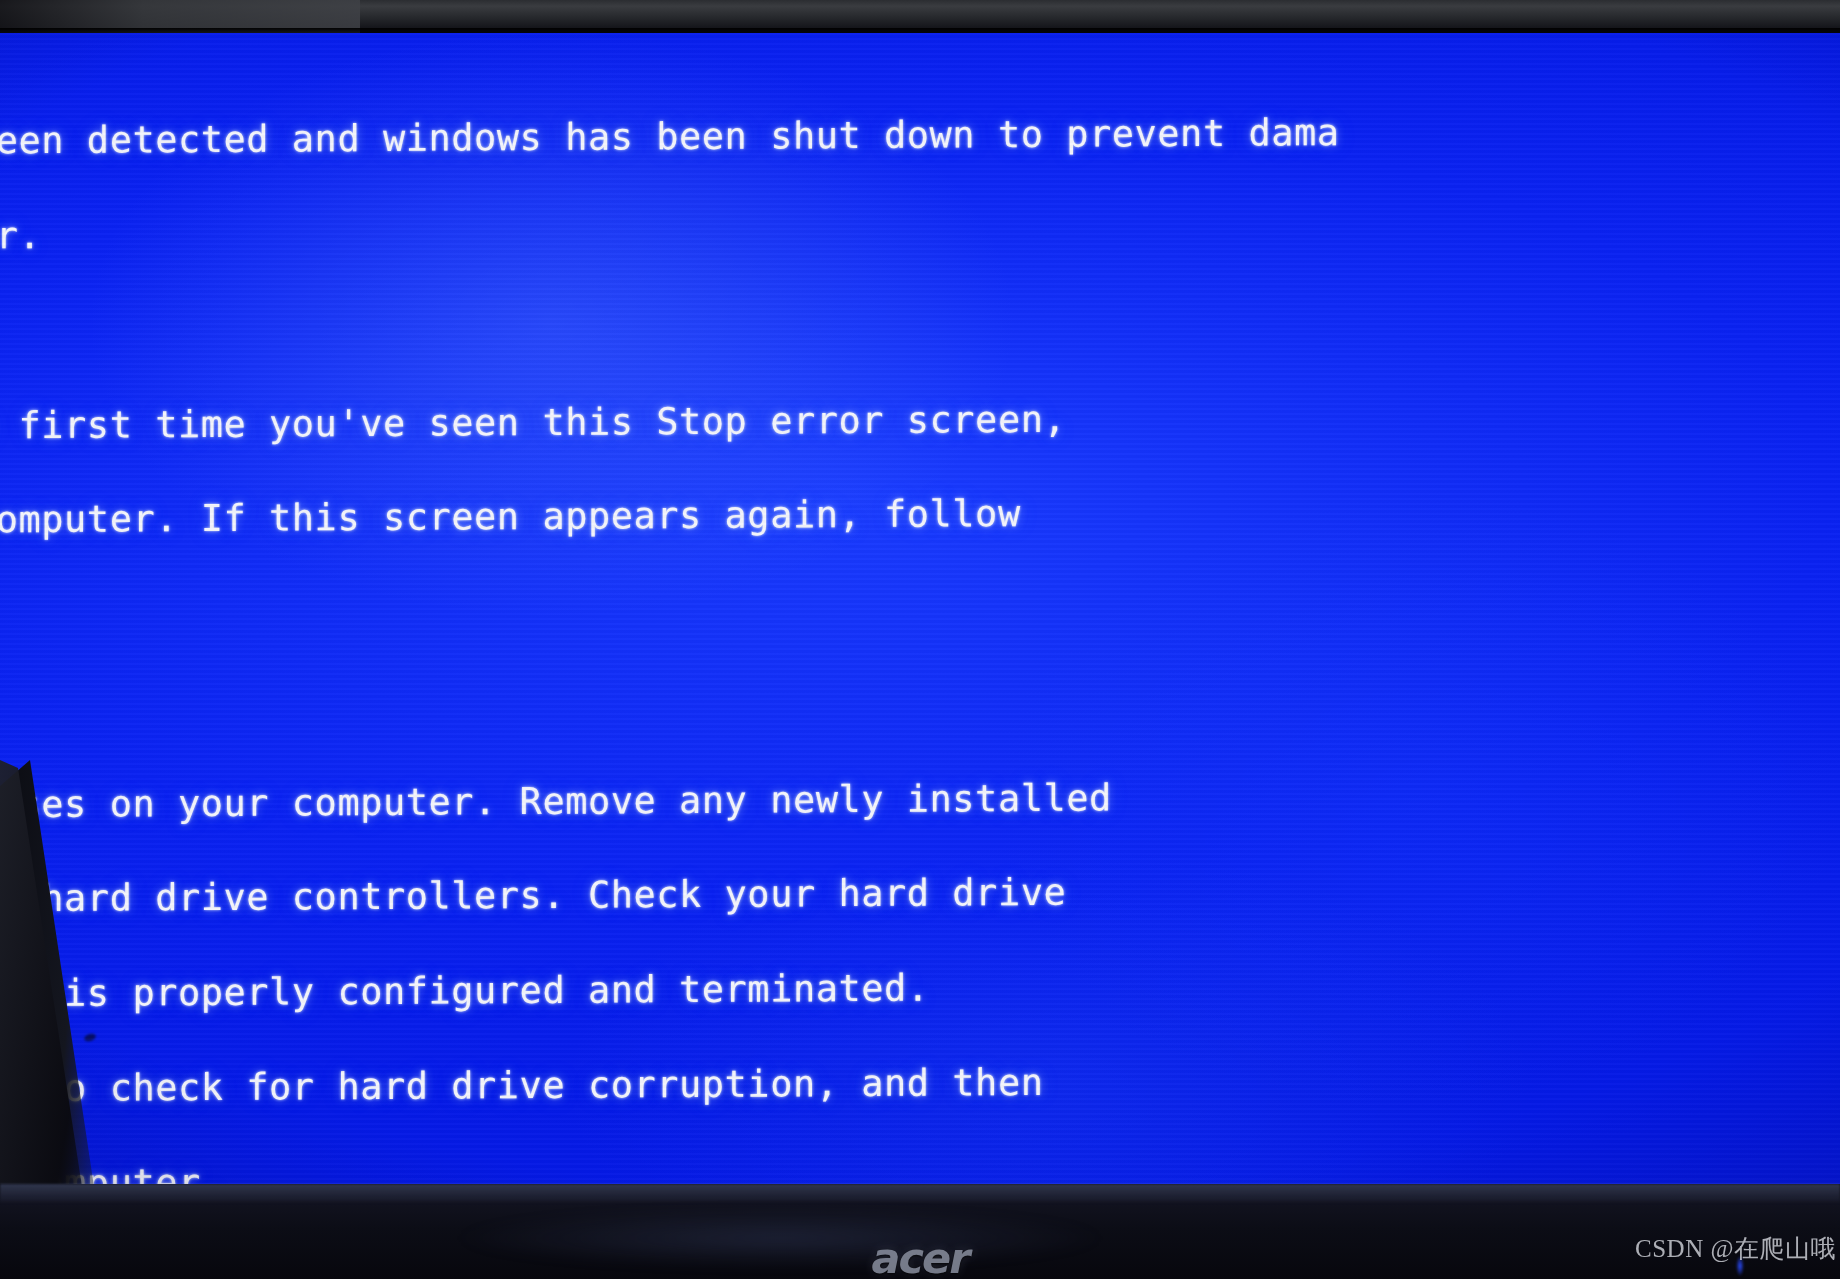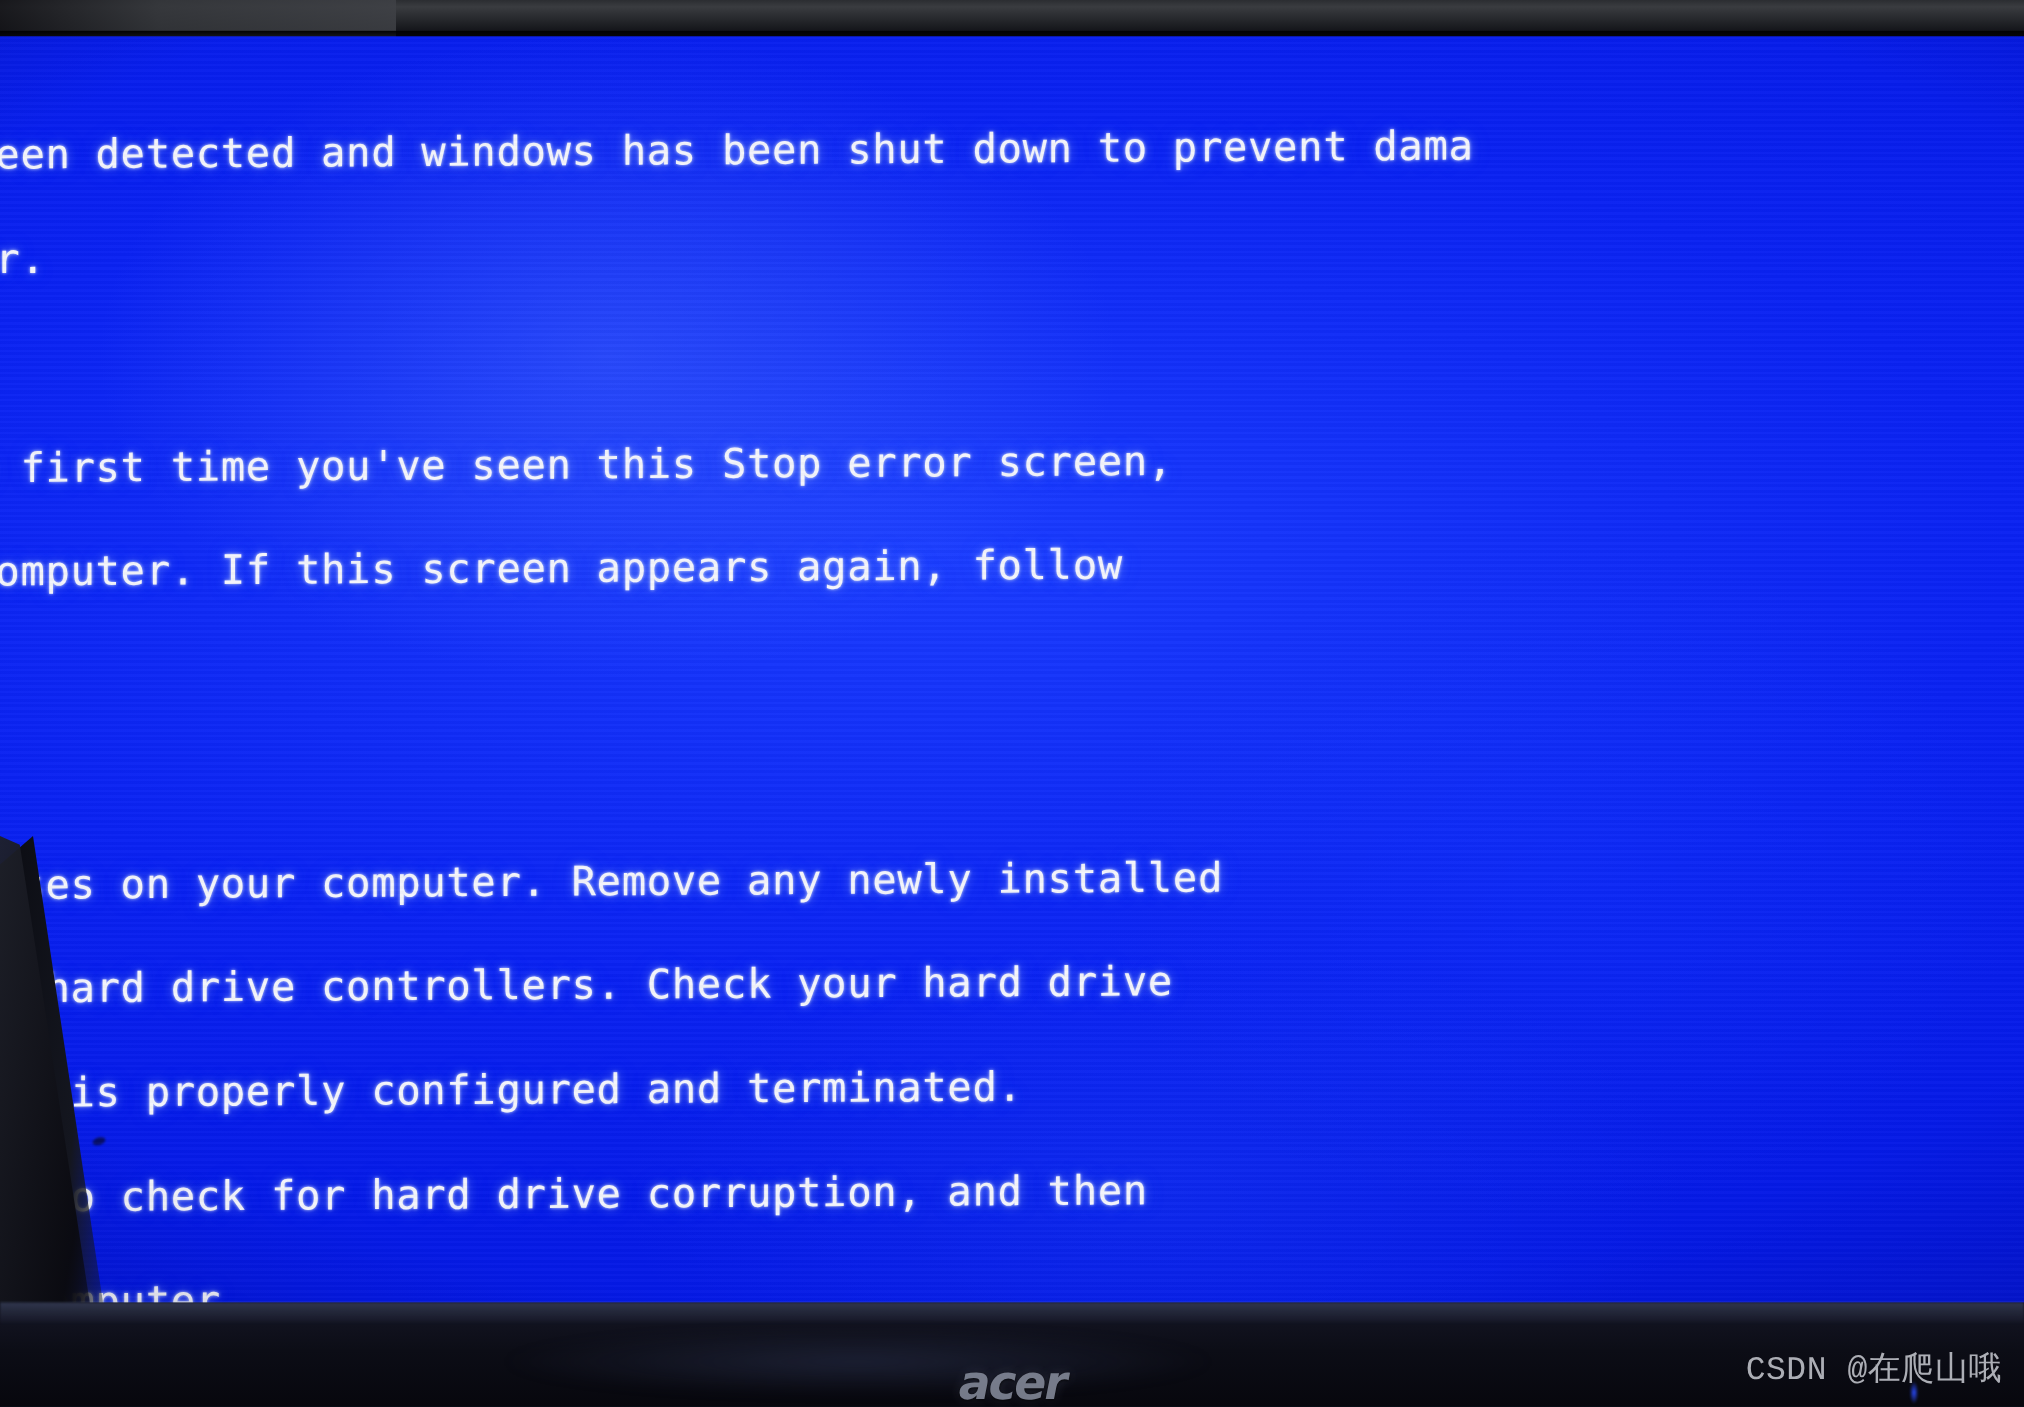--- a/index.html
+++ b/index.html
@@ -189,24 +189,24 @@
     height: 440px;
     background: linear-gradient(100deg, #1e2029 0%, #0a0a10 70%, rgba(0,0,0,0) 100%);
     clip-path: polygon(0 0, 18px 8px, 84px 440px, 0 440px);
     opacity: .95;
     pointer-events: none;
   }
 
   
   .watermark {
     position: absolute;
-    right: 20px;
+    right: 4px;
     bottom: 14px;
-    font-family: Liberation Mono, monospace;
-    font-size: 30px;
+    font-family: Liberation Serif, serif;
+    font-size: 25px;
     color: #c9cbd2;
     opacity: .85;
     letter-spacing: .5px;
     white-space: nowrap;
   }
   
   .blue-dot {
     position:absolute;
     right: 95px; bottom: 0px;
     width: 10px; height: 26px;

